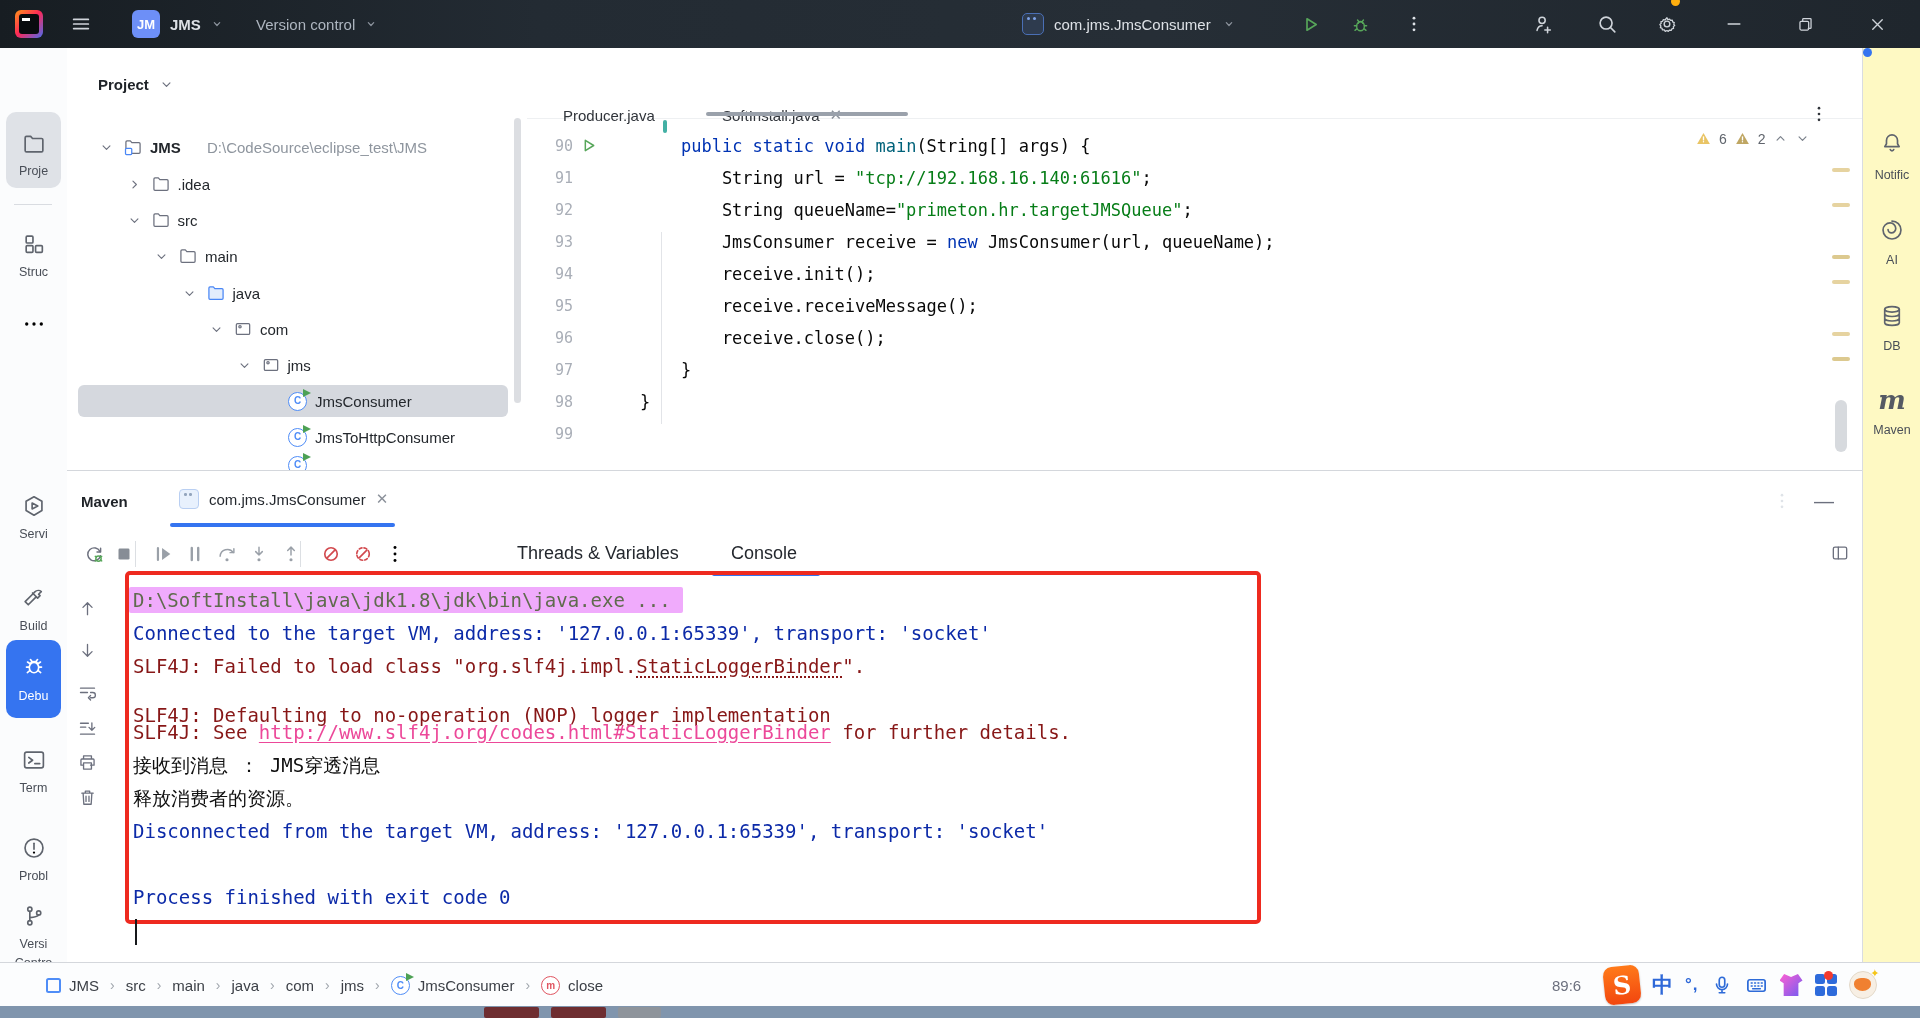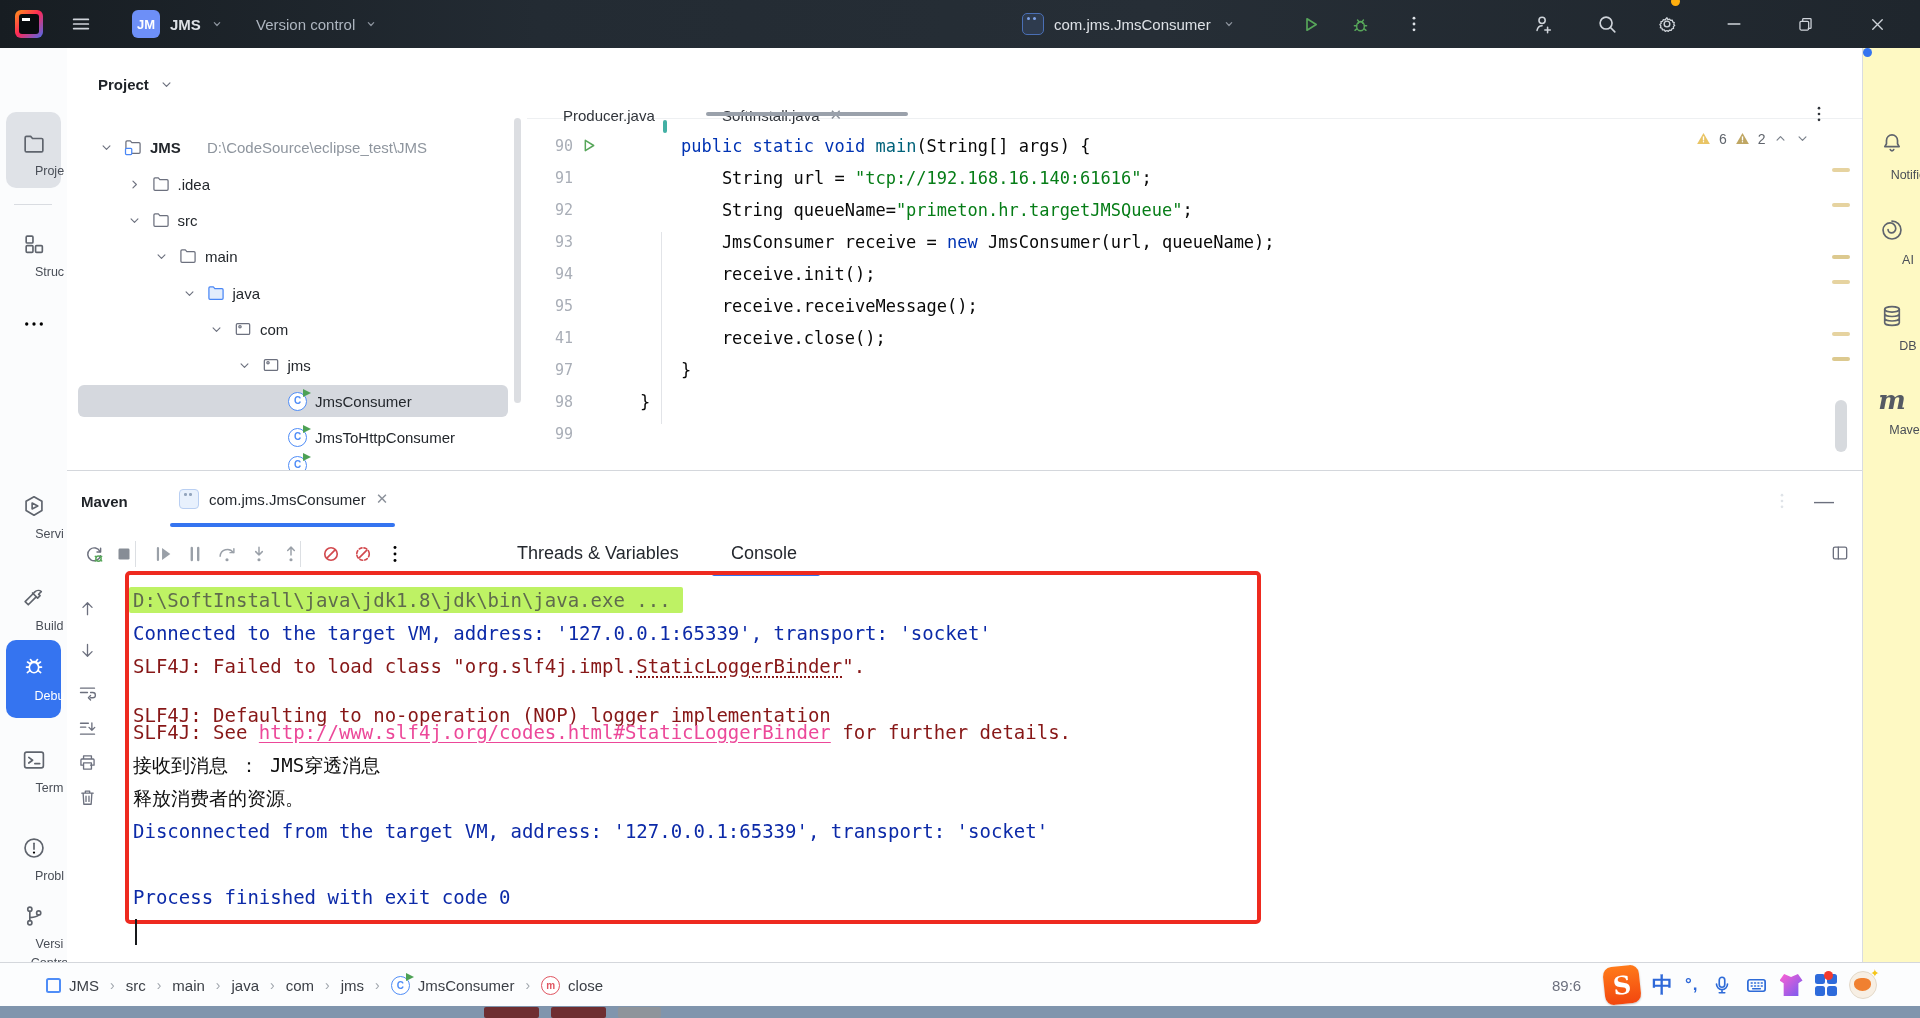--- a/index.html
+++ b/index.html
@@ -18,21 +18,21 @@
   .jm-avatar{position:absolute;left:132px;top:10px;width:28px;height:28px;border-radius:6px;background:#6d8ff7;
     color:#fff;font-size:13px;font-weight:bold;display:flex;align-items:center;justify-content:center;}
   .runcfg-icon{width:20px;height:20px;border-radius:5px;background:#2e3b4e;border:1.5px solid #4a6fb5;position:relative;}
   .runcfg-icon::before{content:"";position:absolute;left:4px;top:3px;width:3px;height:3px;border-radius:50%;background:#7ea3e8;box-shadow:6px 0 0 #7ea3e8;}
   .gear-dot{position:absolute;right:-2px;top:-3px;width:9px;height:9px;border-radius:50%;background:#ffaf0f;}
 
   
   .stripe-left{position:absolute;left:0;top:48px;width:67px;height:914px;background:#fbfcfd;border-right:1px solid #d9dce1;}
   .stripe-right{position:absolute;left:1862px;top:48px;width:58px;height:914px;background:#fef9c3;border-left:1px solid #d9dce1;}
   .stripe-item-icon{position:absolute;left:50%;transform:translate(-50%,-50%);}
-  .stripe-label{position:absolute;left:0;width:100%;text-align:center;font-size:12.5px;color:#494e57;transform:translateY(-50%);padding-left:16px;}
+  .stripe-label{position:absolute;left:0;width:100%;text-align:center;font-size:12.5px;color:#494e57;transform:translateY(-50%);}
   .stripe-active-gray{position:absolute;left:6px;width:55px;background:#dfe2e7;border-radius:10px;}
   .stripe-active-blue{position:absolute;left:6px;width:55px;background:#3574f0;border-radius:10px;}
   .stripe-divider{position:absolute;left:14px;top:156px;width:38px;height:1px;background:#d9dce1;}
 
   
   .project-panel{position:absolute;left:67px;top:48px;width:460px;height:422px;background:#fff;border-right:1px solid #d4d7dc;overflow:hidden;}
   .pp-header{position:absolute;left:31px;top:28px;display:flex;align-items:center;gap:10px;}
   .pp-title{font-size:15px;font-weight:bold;color:#1f2328;}
   .tree-row{position:absolute;height:32px;display:flex;align-items:center;}
   .tree-label{font-size:15px;color:#23272c;white-space:nowrap;}
@@ -70,21 +70,21 @@
   .dbg-session{position:absolute;left:112px;top:0;height:56px;display:flex;align-items:center;gap:10px;}
   .dbg-session-label{font-size:15px;color:#24282e;}
   .dbg-session-icon{width:18px;height:18px;border-radius:4px;background:#e8f1fd;border:1.4px solid #b9cff2;position:relative;}
   .dbg-session-icon::before{content:"";position:absolute;left:4px;top:3px;width:2.5px;height:2.5px;border-radius:50%;background:#93a5bd;box-shadow:5px 0 0 #93a5bd;}
   .dbg-underline{position:absolute;left:103px;top:52px;width:225px;height:4px;border-radius:3px;background:#3574f0;}
   .dbg-tab{position:absolute;top:60px;height:45px;display:flex;align-items:center;font-size:18px;color:#24282e;}
   .console-underline{position:absolute;left:645px;top:101px;width:108px;height:4px;border-radius:3px;background:#3574f0;}
   .tool-sep{position:absolute;top:70px;width:1px;height:26px;background:#dcdfe3;}
   .console-box{position:absolute;left:58px;top:100px;width:1128px;height:345px;border:4px solid #ee2a1f;border-radius:5px;}
   .console-line{position:absolute;left:66px;height:33px;line-height:33px;font-family:"DejaVu Sans Mono",monospace;font-size:19px;white-space:pre;}
-  .seg-cmd{color:#5f6b4d;background:#bef264;padding:2px 12px 2px 4px;margin-left:-4px;border-radius:2px;}
+  .seg-cmd{color:#5f6b4d;background:#f0abfc;padding:2px 12px 2px 4px;margin-left:-4px;border-radius:2px;}
   .seg-sys{color:#0c2aa8;}
   .seg-err{color:#871717;}
   .seg-err-underline{color:#871717;text-decoration:underline dotted;text-underline-offset:4px;}
   .seg-link{color:#ec4899;text-decoration:underline;text-underline-offset:3px;}
   .seg-plain{color:#101010;}
   .console-caret{position:absolute;left:68px;top:448px;width:2px;height:26px;background:#16181b;}
 
   
   .statusbar{position:absolute;left:0;top:962px;width:1920px;height:44px;background:#fcfdfe;border-top:1px solid #d4d7dc;}
   .crumbs{position:absolute;left:46px;top:0;height:44px;display:flex;align-items:center;gap:11px;font-size:15px;color:#3c4047;}
@@ -481,21 +481,21 @@
         <div class="gutter-num" style="top: 114px;">91</div>
         <div class="code-line" style="top: 114px;"><span class="tok-plain">        String url = </span><span class="tok-str">"tcp://192.168.16.140:61616"</span><span class="tok-plain">;</span></div>
         <div class="gutter-num" style="top: 146px;">92</div>
         <div class="code-line" style="top: 146px;"><span class="tok-plain">        String queueName=</span><span class="tok-str">"primeton.hr.targetJMSQueue"</span><span class="tok-plain">;</span></div>
         <div class="gutter-num" style="top: 178px;">93</div>
         <div class="code-line" style="top: 178px;"><span class="tok-plain">        JmsConsumer receive = </span><span class="tok-kw">new</span><span class="tok-plain"> JmsConsumer(url, queueName);</span></div>
         <div class="gutter-num" style="top: 210px;">94</div>
         <div class="code-line" style="top: 210px;"><span class="tok-plain">        receive.init();</span></div>
         <div class="gutter-num" style="top: 242px;">95</div>
         <div class="code-line" style="top: 242px;"><span class="tok-plain">        receive.receiveMessage();</span></div>
-        <div class="gutter-num" style="top: 274px;">41</div>
+        <div class="gutter-num" style="top: 274px;">96</div>
         <div class="code-line" style="top: 274px;"><span class="tok-plain">        receive.close();</span></div>
         <div class="gutter-num" style="top: 306px;">97</div>
         <div class="code-line" style="top: 306px;"><span class="tok-plain">    }</span></div>
         <div class="gutter-num" style="top: 338px;">98</div>
         <div class="code-line" style="top: 338px;"><span class="tok-plain">}</span></div>
         <div class="gutter-num" style="top: 370px;">99</div>
       </div>
     <div class="stripe-mark" style="top:120px;"></div>
     <div class="stripe-mark" style="top:155px;"></div>
     <div class="stripe-mark" style="top:207px;background:#dcc98f;"></div>

